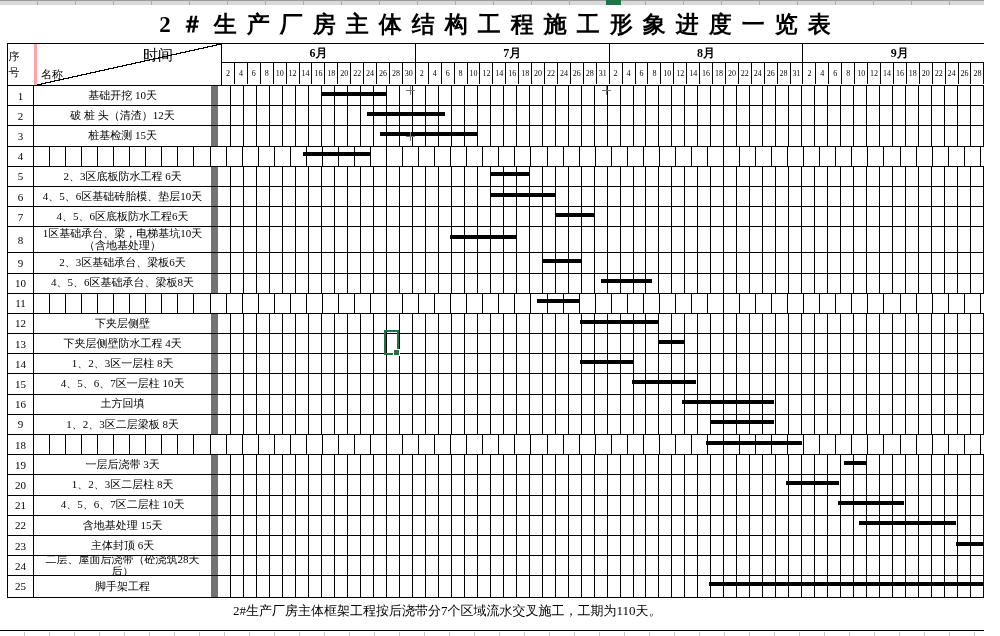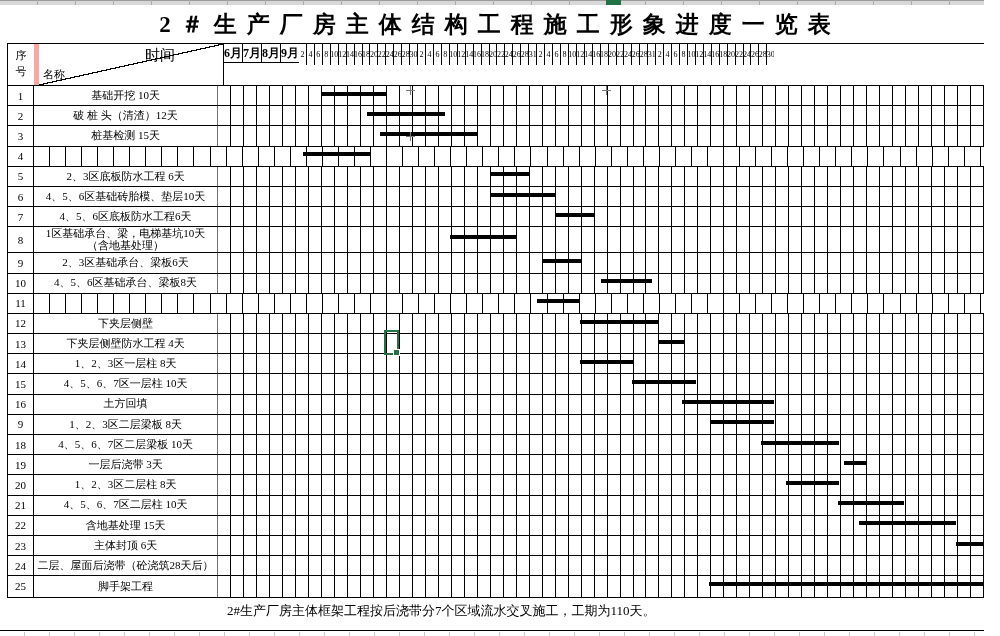--- a/index.html
+++ b/index.html
@@ -12,64 +12,64 @@
       linear-gradient(#9a9a9a 0 1px, #d8d8d8 1px 100%);}
   #col-indicator{position:absolute;left:606px;top:0;width:15px;height:5px;}
   
   #title{position:absolute;left:0;top:5px;width:1000px;height:38px;display:flex;
     align-items:center;justify-content:center;font-weight:bold;font-size:23px;
     letter-spacing:10px;white-space:nowrap;}
   
   #gantt{position:absolute;left:7px;top:43px;width:990px;border:1px solid #000;
     box-sizing:border-box;font-size:11px;}
   #thead{display:flex;border-bottom:1px solid #000;height:41px;}
-  #corner-num{width:26px;border-right:5px solid #fca5a5;display:flex;align-items:center;
-    justify-content:center;font-family:Liberation Mono, monospace;}
+  #corner-num{width:26px;border-right:3px solid #fca5a5;display:flex;align-items:center;
+    justify-content:flex-start;}
   #corner-num span{display:inline-block;width:1.1em;word-break:break-all;text-align:center;
     line-height:1.4;}
   #corner-diag{width:184px;border-right:1px solid #000;position:relative;
     background:linear-gradient(to bottom right,
       transparent calc(50% - 0.6px), #000 calc(50% - 0.6px) calc(50% + 0.6px),
       transparent calc(50% + 0.6px));}
   #corner-time{position:absolute;top:2px;left:106px;font-size:15px;}
   #corner-name{position:absolute;bottom:3px;left:4px;font-size:11px;}
-  #head-right{flex:1 1 0;display:flex;}
+  #head-right{flex:1 1 0;display:flex;flex-direction:column;}
   #month-row{display:flex;height:19px;border-bottom:1px solid #000;box-sizing:border-box;}
   .month-cell{flex:1 1 0;display:flex;align-items:center;justify-content:center;
     font-weight:bold;font-size:12px;border-left:1px solid #000;box-sizing:border-box;}
   .month-cell:first-child{border-left:none;}
   #day-row{display:flex;height:21px;}
   .day-cell{flex:1 1 0;display:flex;align-items:center;justify-content:center;
     font-size:8px;border-left:1px solid #000;box-sizing:border-box;overflow:hidden;}
   .day-cell:first-child{border-left:none;}
   
   .trow{display:flex;height:20.2px;border-bottom:1px solid #000;box-sizing:border-box;}
   .trow.tall{height:26px;}
   .trow:last-child{border-bottom:none;}
   .cell-num{width:26px;border-right:1px solid #000;box-sizing:border-box;display:flex;
     align-items:center;justify-content:center;font-size:11px;}
-  .cell-name{width:184px;border-right:1px solid #737373;box-sizing:border-box;display:flex;
+  .cell-name{width:184px;border-right:7px solid #737373;box-sizing:border-box;display:flex;
     align-items:center;justify-content:center;text-align:center;font-size:11px;
     line-height:1.05;padding:0 2px;overflow:hidden;}
   .cell-chart{flex:1 1 0;position:relative;display:flex;}
   .gcell{flex:1 1 0;border-left:1px solid #000;box-sizing:border-box;height:100%;}
   .gcell:first-child{border-left:none;}
   .bar{position:absolute;height:4px;top:calc(40% - 2px);background:#000;}
   
   #sel-box{position:absolute;left:384px;top:330px;width:15px;height:25px;
     border:2px solid #217346;box-sizing:border-box;background:transparent;}
   #sel-handle{position:absolute;right:-3px;bottom:-3px;width:5px;height:5px;
     background:#217346;border:1px solid #fff;}
   
   .pbreak{position:absolute;width:9px;height:9px;}
   .pbreak::before{content:"";position:absolute;left:0;top:4px;width:9px;height:1px;background:#7a7a7a;}
   .pbreak::after{content:"";position:absolute;left:4px;top:0;width:1px;height:9px;background:#7a7a7a;}
   #pb1{left:406px;top:86px;} #pb2{left:602px;top:86px;} #pb3{left:406px;top:132px;}
   
-  #footer-note{position:absolute;left:227px;top:602px;font-size:13px;white-space:nowrap;}
+  #footer-note{position:absolute;left:233px;top:602px;font-size:13px;white-space:nowrap;}
   #bottom-line{position:absolute;left:0;top:630px;width:1000px;height:1px;background:#000;}
   #bottom-strip{position:absolute;left:0;top:632px;width:1000px;height:4px;
     background:repeating-linear-gradient(90deg, transparent 0 24px, #c9c9c9 24px 25px);}
 </style>
 </head>
 <body>
 
 <div id="page">
 
   <div id="top-strip">
@@ -1291,21 +1291,20 @@
             <div class="gcell"></div>
             <div class="gcell"></div>
             <div class="gcell"></div>
             <div class="gcell"></div>
             <div class="gcell"></div>
             <div class="bar" style="left: 63.3333%; width: 8.16667%; background: rgb(0, 0, 0);"></div>
           </div>
         </div>
         <div class="trow">
           <div class="cell-num">18</div>
-          <div class="cell-name">4、5、6、7区二层梁板 10天</div>
           <div class="cell-chart">
             <div class="gcell"></div>
             <div class="gcell"></div>
             <div class="gcell"></div>
             <div class="gcell"></div>
             <div class="gcell"></div>
             <div class="gcell"></div>
             <div class="gcell"></div>
             <div class="gcell"></div>
             <div class="gcell"></div>

